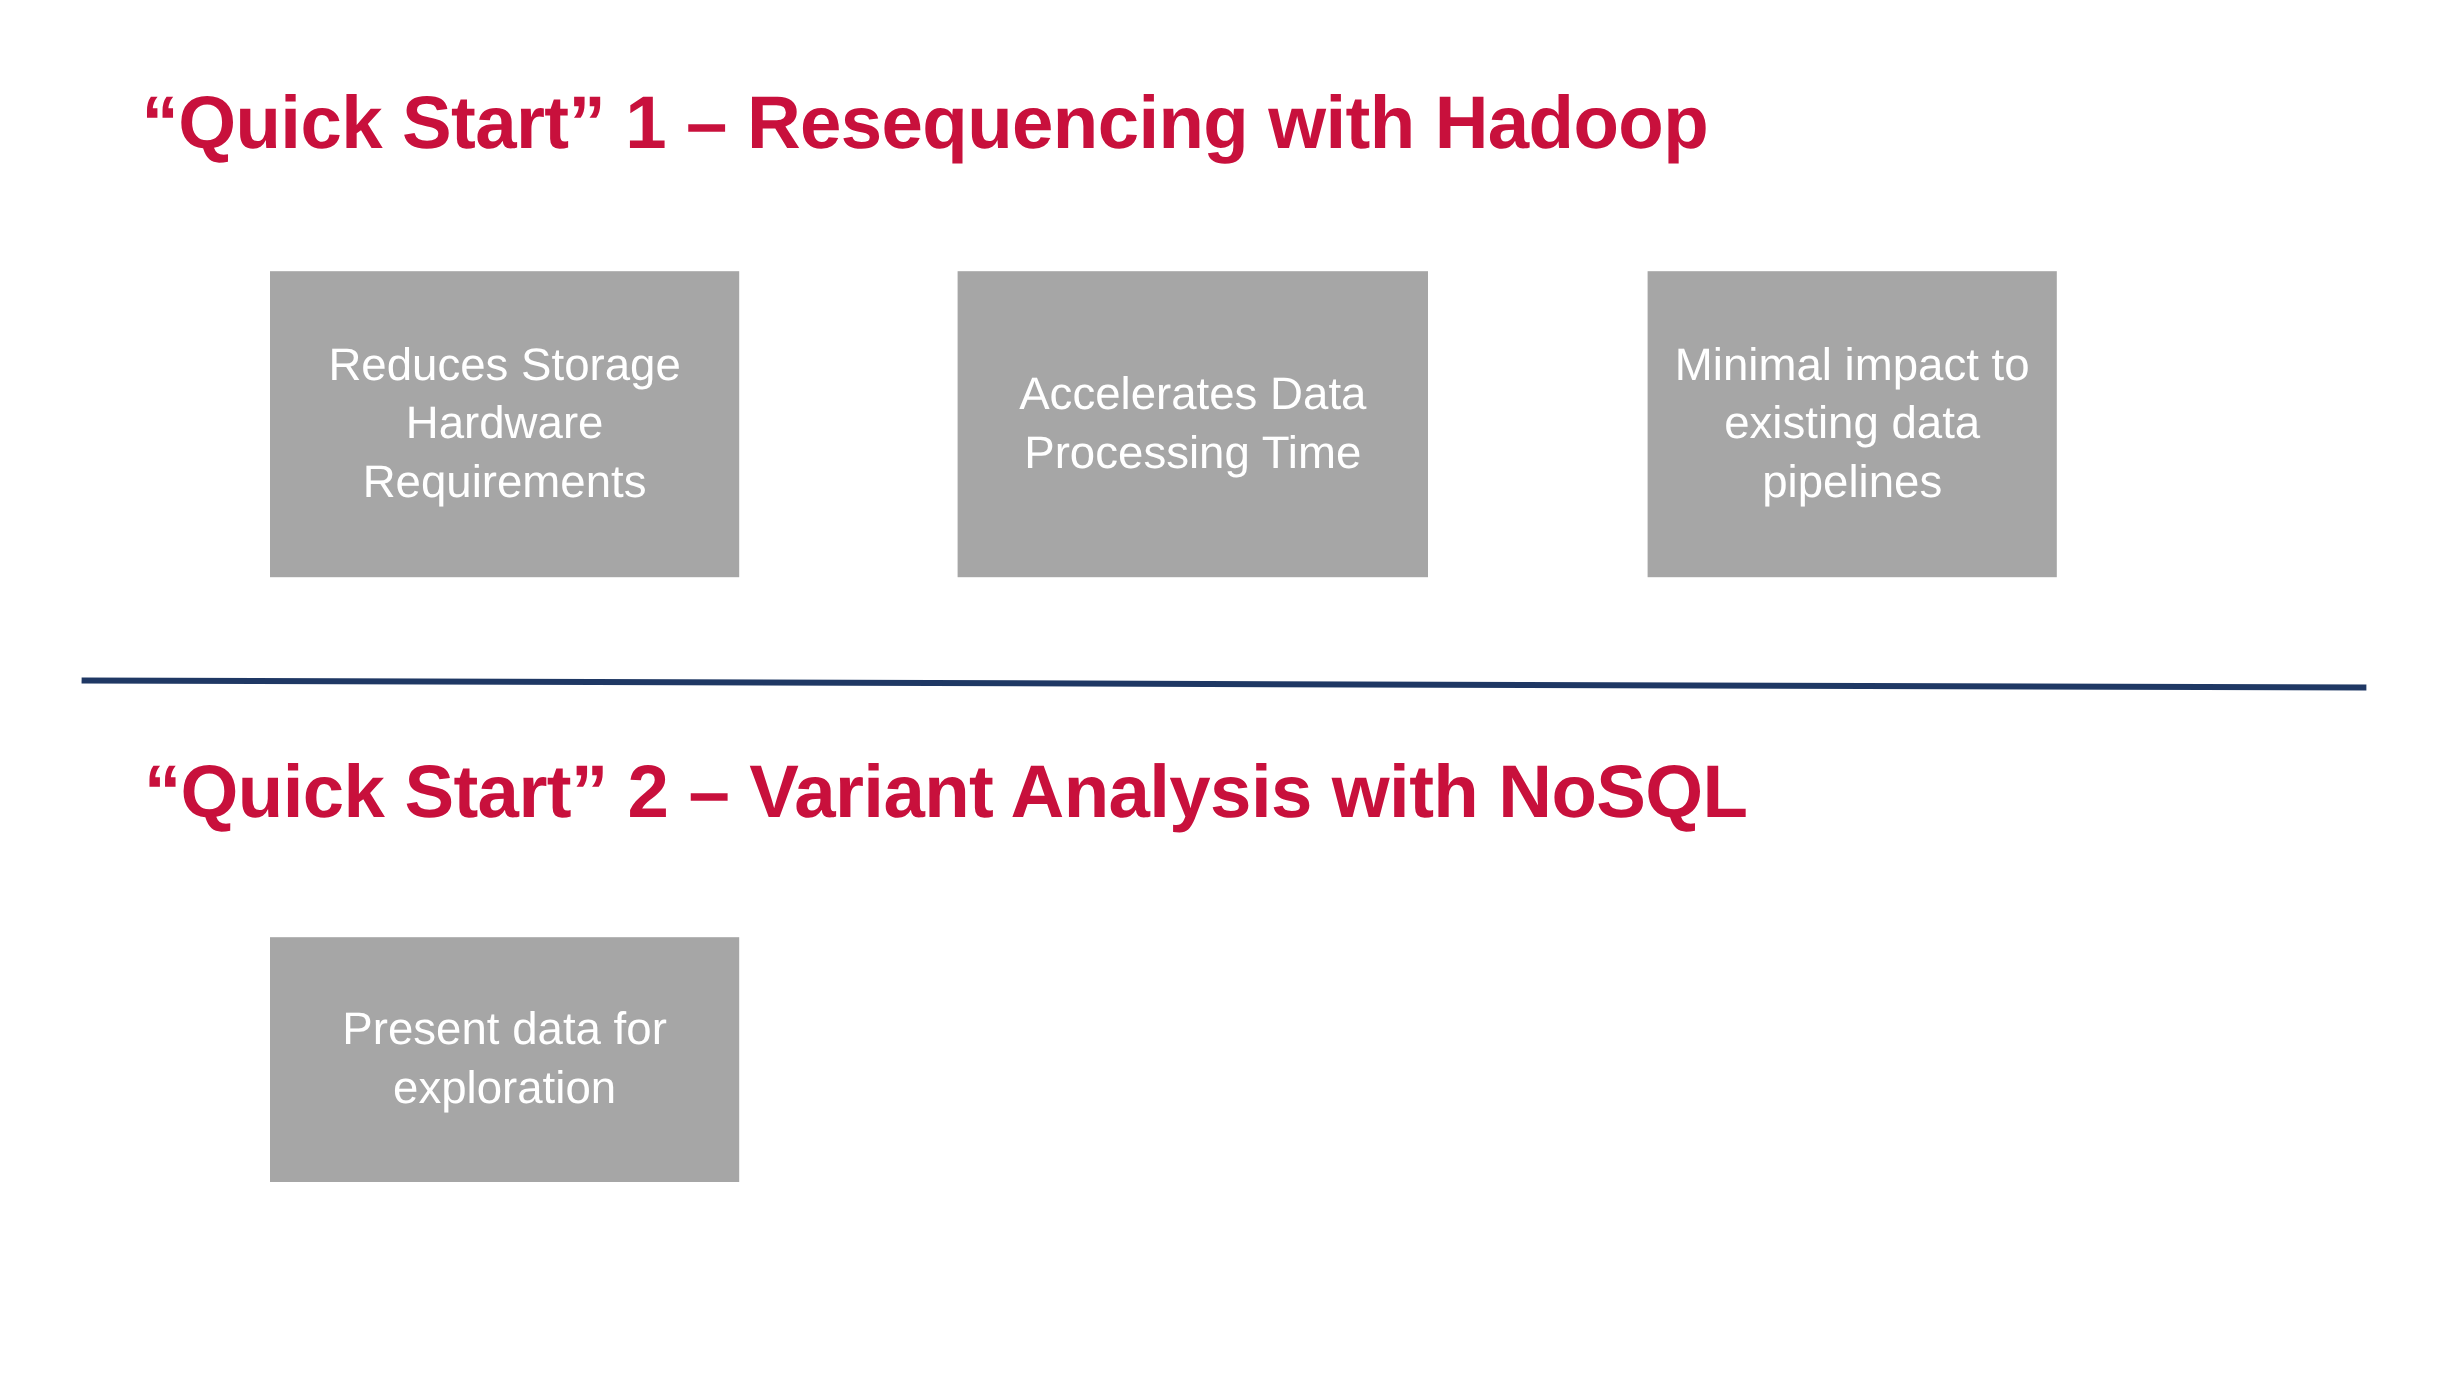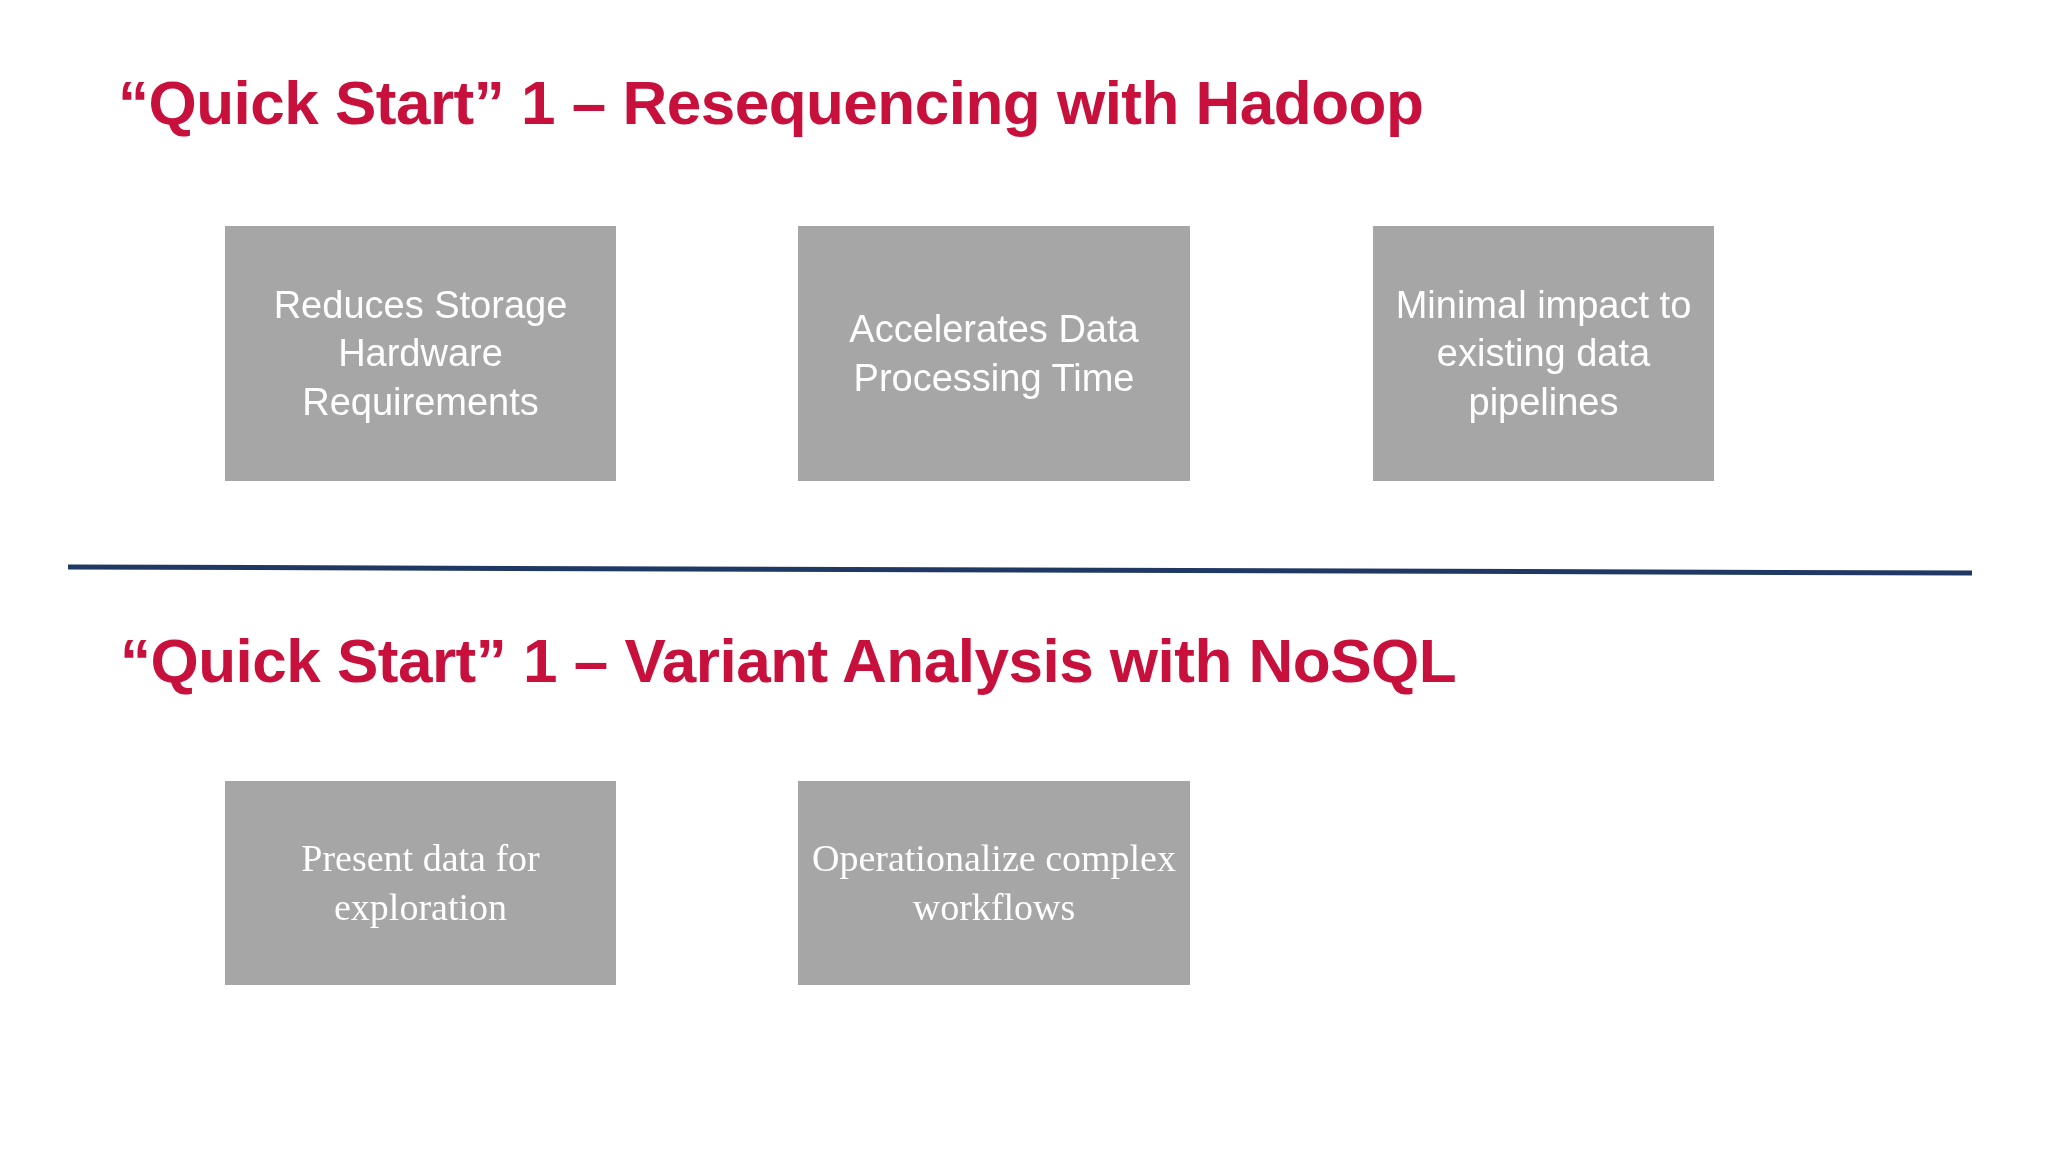--- a/index.html
+++ b/index.html
@@ -53,21 +53,21 @@
     padding: 4px 10px;
   }
   .card-text {
     display: block;
     width: 100%;
   }
 
   
   .row-top { top: 226px; height: 255px; }
   
-  .row-bottom { top: 781px; height: 204px; font-family: Liberation Serif, serif; }
+  .row-bottom { top: 781px; height: 204px; }
 
   .col-1 { left: 225px; width: 391px; }
   .col-2 { left: 798px; width: 392px; }
   .col-3 { left: 1373px; width: 341px; }
 
   
   .divider {
     position: absolute;
     left: 68px;
     top: 562px;
@@ -96,24 +96,21 @@
   </div>
 
   <div class="card row-top col-3">
     <span class="card-text">Minimal impact to existing data pipelines</span>
   </div>
 
   <svg class="divider" viewBox="0 0 1904 14" preserveAspectRatio="none">
     <line x1="0" y1="5" x2="1904" y2="11"></line>
   </svg>
 
-  <div class="section-title" id="title-2">“Quick Start” 1 – Variant Analysis with NoSQL</div>
+  <div class="section-title" id="title-2">“Quick Start” 2 – Variant Analysis with NoSQL</div>
 
   <div class="card row-bottom col-1">
     <span class="card-text">Present data for exploration</span>
   </div>
 
-  <div class="card row-bottom col-2">
-    <span class="card-text">Operationalize complex workflows</span>
-  </div>
 
 
 </div>
 
 </body></html>

